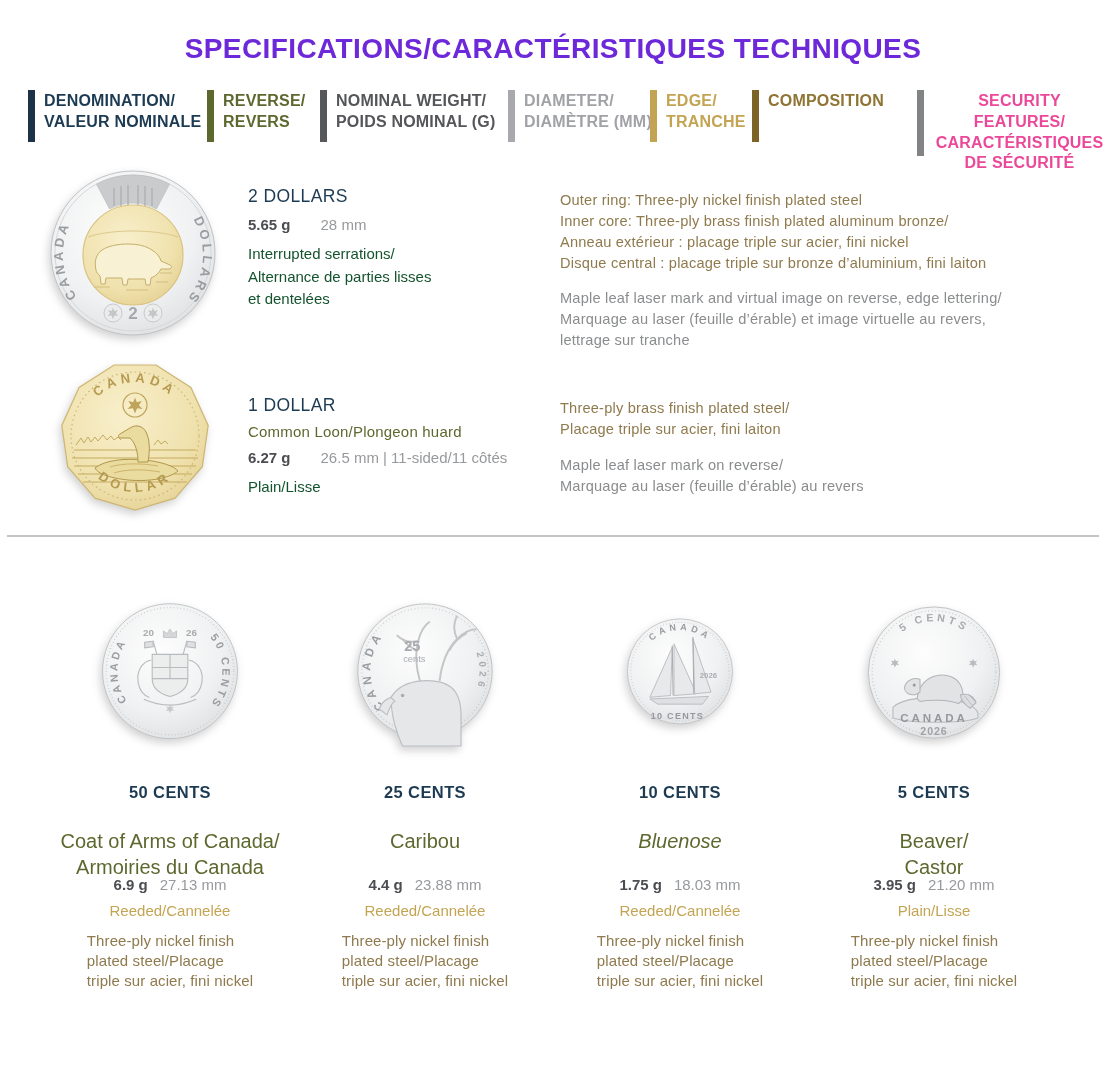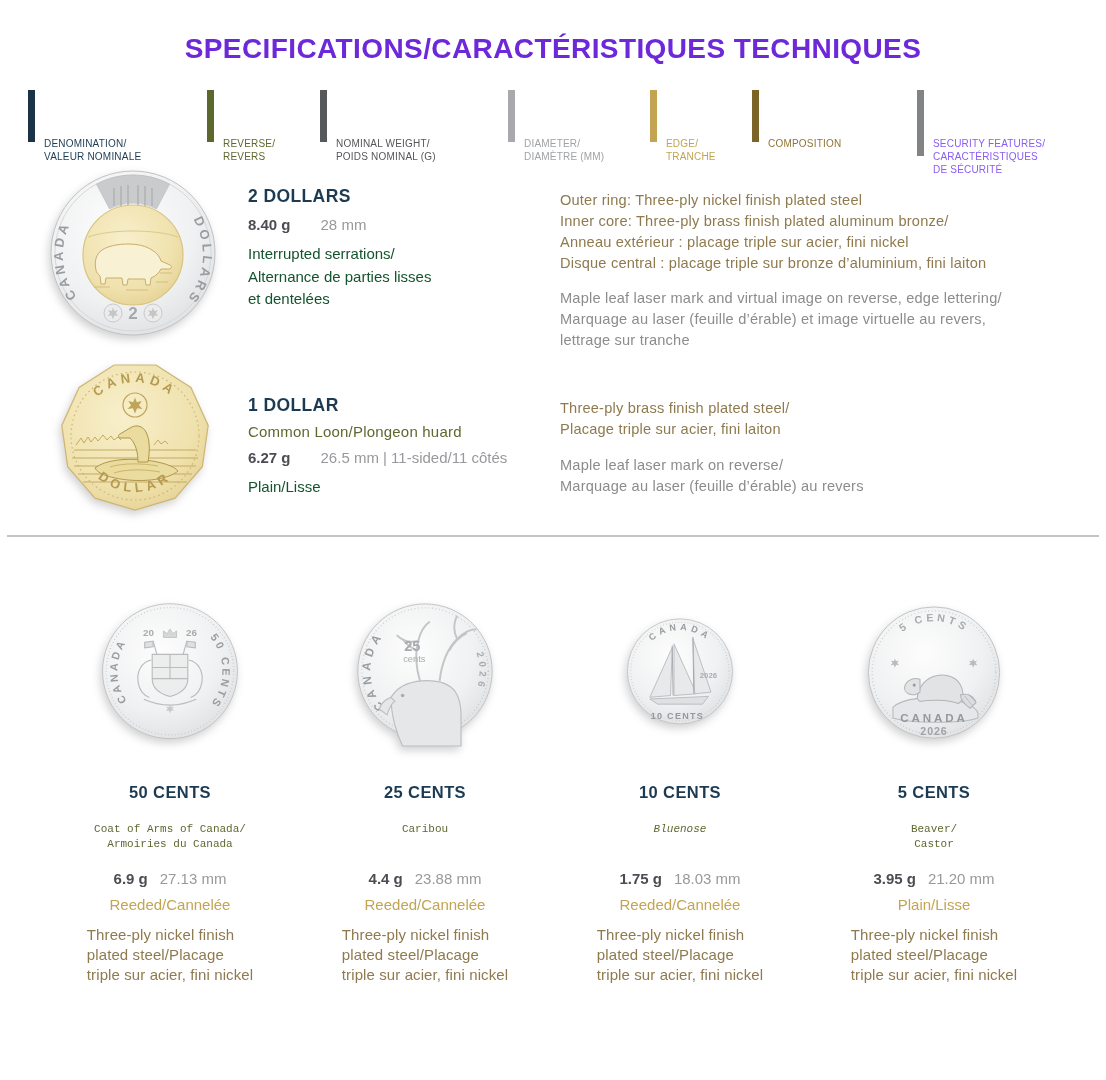--- a/index.html
+++ b/index.html
@@ -5,56 +5,56 @@
   html,body{margin:0;padding:0;background:#ffffff;}
   body{font-family:"Liberation Sans",sans-serif;-webkit-font-smoothing:antialiased;}
   .page{position:relative;width:1106px;height:1080px;background:#fff;overflow:hidden;}
 
   .title{position:absolute;top:33px;left:0;width:100%;text-align:center;
          font-size:28px;font-weight:bold;letter-spacing:0.4px;color:#6d28d9;}
 
   
   .legend-item{position:absolute;top:90px;display:flex;gap:9px;}
   .lbar{width:7px;flex:none;height:52px;}
-  .lbl{font-size:10px;line-height:1.3;padding-top:1px;font-weight:normal;
-       letter-spacing:0.2px;white-space:pre-line;margin-top:46px;}
+  .lbl{font-size:16px;line-height:1.3;padding-top:1px;font-weight:bold;
+       letter-spacing:0.2px;white-space:pre-line;}
   .li1{left:28px;}  .li1 .lbar{background:#1b3247;} .li1 .lbl{color:#1c3b53;}
   .li2{left:207px;} .li2 .lbar{background:#5d682f;} .li2 .lbl{color:#5d682f;}
   .li3{left:320px;} .li3 .lbar{background:#57585a;} .li3 .lbl{color:#55565a;}
   .li4{left:508px;} .li4 .lbar{background:#a7a9ac;} .li4 .lbl{color:#a0a2a5;}
   .li5{left:650px;} .li5 .lbar{background:#c3a452;} .li5 .lbl{color:#c3a452;}
   .li6{left:752px;} .li6 .lbar{background:#7c6426;} .li6 .lbl{color:#8f7434;}
-  .li7{left:917px;} .li7 .lbar{background:#818385;height:66px;} .li7 .lbl{color:#8b5cf6;}
+  .li7{left:917px;} .li7 .lbar{background:#818385;height:66px;} .li7 .lbl{color:#ec4899;text-align:center;}
 
   
   .coin-art{position:absolute;filter:drop-shadow(-2px 4px 4px rgba(0,0,0,0.18));}
   .toonie-art{left:30px;top:166px;}
   .loonie-art{left:50px;top:357px;}
   .info-col{position:absolute;left:248px;width:300px;}
   .info1{top:186px;} .info2{top:395px;}
   .detail-col{position:absolute;left:560px;width:548px;}
   .det1{top:190px;} .det2{top:398px;}
-  .denom{font-size:17.5px;font-weight:bold;color:#1c3b53;letter-spacing:0.4px;}
+  .denom{font-size:17.5px;font-weight:normal;color:#1c3b53;letter-spacing:0.4px;}
   .reverse{font-size:15px;color:#5d682f;margin-top:7px;letter-spacing:0.2px;}
   .specs{margin-top:9px;font-size:15px;display:flex;align-items:baseline;}
   .weight{color:#4b4d52;font-weight:bold;}
   .diam{color:#97999c;margin-left:30px;}
   .edge{margin-top:10px;font-size:15px;color:#14532d;line-height:1.5;white-space:pre-line;}
   .comp{font-size:14.6px;color:#8f7a4e;line-height:1.43;white-space:pre-line;letter-spacing:0.2px;}
   .sec{font-size:14.6px;color:#8a8c8e;line-height:1.43;white-space:pre-line;margin-top:15px;letter-spacing:0.2px;}
 
   .divider{position:absolute;top:535px;left:7px;width:1092px;height:2px;background:#c5c5c7;}
 
   
   .col{position:absolute;top:595px;width:250px;text-align:center;}
   .c1{left:45px;} .c2{left:300px;} .c3{left:555px;} .c4{left:809px;}
   .coinbox{height:158px;display:flex;align-items:center;justify-content:center;}
   .coinbox svg{filter:drop-shadow(-2px 4px 4px rgba(0,0,0,0.18));}
   .name{margin-top:30px;font-size:16.5px;font-weight:bold;color:#1c3b53;letter-spacing:0.4px;}
-  .rev2{margin-top:20px;font-size:11px;color:#5d682f;line-height:1.32;white-space:pre-line;height:40px;font-family:Liberation Mono, monospace;}
+  .rev2{margin-top:26px;font-size:20px;color:#5d682f;line-height:1.32;white-space:pre-line;height:40px;}
   .italic{font-style:italic;}
   .specs2{margin-top:8px;font-size:15px;display:flex;justify-content:center;gap:12px;align-items:baseline;}
   .edge2{margin-top:9px;font-size:15px;color:#c3a452;}
   .comp2{margin-top:12px;font-size:15px;color:#8f7a4e;line-height:1.33;white-space:pre-line;
          text-align:left;display:inline-block;letter-spacing:0.1px;}
 
   svg text{font-family:"Liberation Sans",sans-serif;}
 </style>
 </head>
 <body>
@@ -151,21 +151,21 @@
     <circle cx="83" cy="147" r="9" fill="#ececed" stroke="#c9cacc"></circle>
     <circle cx="123" cy="147" r="9" fill="#ececed" stroke="#c9cacc"></circle>
     <use href="#leaf" transform="translate(83,147) scale(1.1)" fill="#c4c6c8"></use>
     <use href="#leaf" transform="translate(123,147) scale(1.1)" fill="#c4c6c8"></use>
     <text x="103" y="153" font-size="17" font-weight="bold" fill="#a6a8ab" text-anchor="middle">2</text>
   </svg>
 
   <div class="info-col info1">
     <div class="denom">2 DOLLARS</div>
     <div class="specs">
-      <span class="weight">8.40 g</span>
+      <span class="weight">5.65 g</span>
       <span class="diam">28 mm</span>
     </div>
     <div class="edge">Interrupted serrations/
 Alternance de parties lisses
 et dentelées</div>
   </div>
   <div class="detail-col det1">
     <div class="comp">Outer ring: Three-ply nickel finish plated steel
 Inner core: Three-ply brass finish plated aluminum bronze/
 Anneau extérieur : placage triple sur acier, fini nickel

